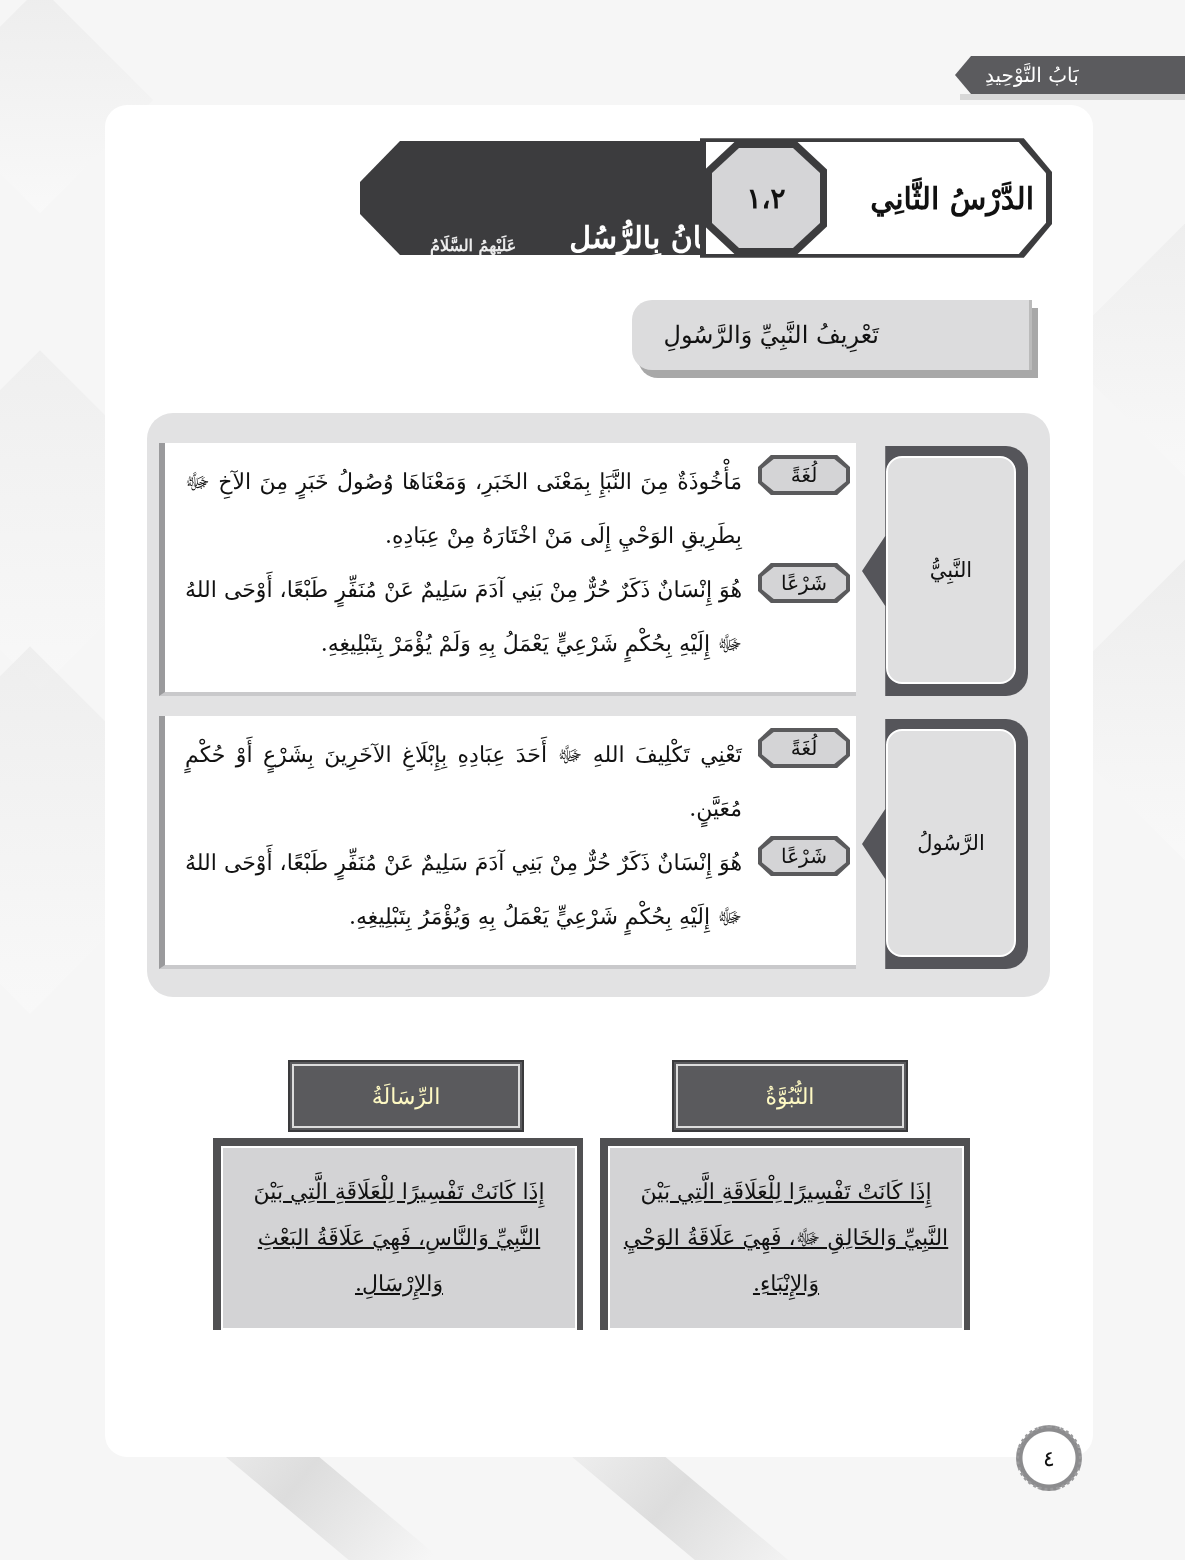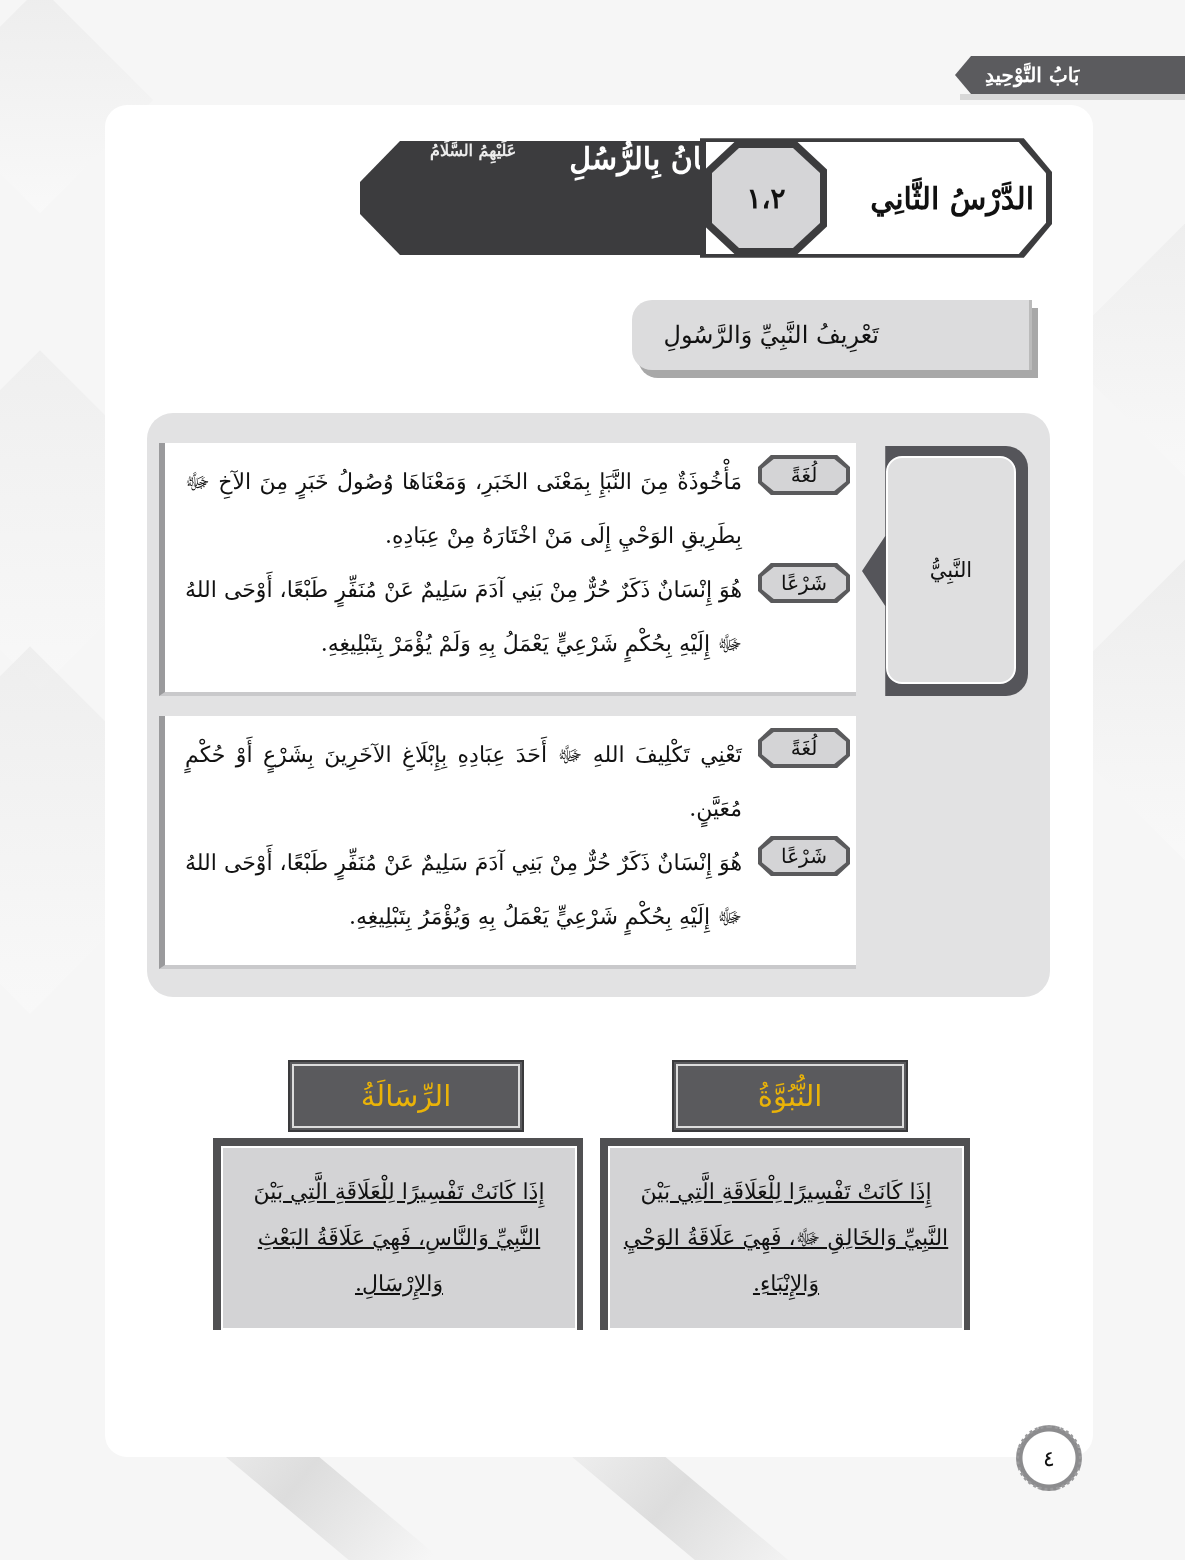--- a/index.html
+++ b/index.html
@@ -35,41 +35,41 @@
     }
     .chapter-tab-shadow {
       position: absolute;
       top: 94px; left: 960px; width: 225px; height: 6px;
       background: #d8d8d8; z-index: 2;
     }
     .chapter-tab span {
       color: #fff;
       font-family: "DejaVu Serif", serif;
       font-size: 20px;
-      font-weight: bold;
+      font-weight: normal;
     }
 
     
     .page-card {
       position: absolute;
       top: 105px; left: 105px;
       width: 988px; height: 1352px;
       background: #ffffff;
       border-radius: 22px;
       z-index: 1;
     }
 
     
     .lesson-header { position: absolute; top: 133px; left: 360px; width: 692px; height: 130px; z-index: 4; }
     .lesson-dark {
       position: absolute; left: 0; top: 8px; width: 480px; height: 114px;
       background: #3c3c3e;
       clip-path: polygon(40px 0, 100% 0, 100% 100%, 40px 100%, 0 50%, 0 50%);
       clip-path: polygon(40px 0, 100% 0, 100% 100%, 40px 100%, 0 64%, 0 36%);
-      display: flex; align-items: flex-start; justify-content: flex-start;
+      display: flex; align-items: flex-end; justify-content: flex-start;
       padding-left: 70px;
       gap: 47px;
     }
     .lesson-dark span {
       color: #fff; font-family: "DejaVu Serif", serif;
       font-size: 30px; font-weight: bold; direction: rtl;
     }
     .lesson-dark .honor { font-size: 16px; margin-right: 6px; opacity: .9; }
     .lesson-white-outline {
       position: absolute; left: 340px; top: 0; width: 352px; height: 130px;
@@ -191,21 +191,21 @@
     .concept-title-outer {
       position: absolute; top: 0; left: 75px; width: 236px; height: 72px;
       background: #5a5a5d;
       border: 2px solid #3a3a3c;
       outline: 2px solid #ddd;
       outline-offset: -6px;
       display: flex; align-items: center; justify-content: center;
     }
     .concept.nubuwwa .concept-title-outer { left: 72px; }
     .concept-title-outer span {
-      color: #eab308; font-family: "DejaVu Serif", serif; font-size: 29px; direction: rtl;
+      color: #fef9c3; font-family: "DejaVu Serif", serif; font-size: 22px; direction: rtl;
     }
     .concept-body-shadow {
       position: absolute; top: 78px; left: 0; width: 370px; height: 192px;
       background: #505052;
     }
     .concept-body {
       position: absolute; top: 86px; left: 8px; width: 356px; height: 184px;
       background: #d3d3d5;
       border: 2px solid #fff;
       display: flex; align-items: center; justify-content: center;
@@ -297,20 +297,23 @@
       </div>
       <div class="def-text">تَعْنِي تَكْلِيفَ اللهِ ﷻ أَحَدَ عِبَادِهِ بِإِبْلَاغِ الآخَرِينَ بِشَرْعٍ أَوْ حُكْمٍ مُعَيَّنٍ.</div>
     </div>
     <div class="def-row b">
       <div class="def-badge">
         <div class="def-badge-inner">شَرْعًا</div>
       </div>
       <div class="def-text">هُوَ إِنْسَانٌ ذَكَرٌ حُرٌّ مِنْ بَنِي آدَمَ سَلِيمٌ عَنْ مُنَفِّرٍ طَبْعًا، أَوْحَى اللهُ ﷻ إِلَيْهِ بِحُكْمٍ شَرْعِيٍّ يَعْمَلُ بِهِ وَيُؤْمَرُ بِتَبْلِيغِهِ.</div>
     </div>
   </div>
+  <div class="term-box-outer r">
+    <div class="term-box-inner">الرَّسُولُ</div>
+  </div>
 </div>
 
 <div class="concept risala">
   <div class="concept-title-outer">
     <span>الرِّسَالَةُ</span>
   </div>
   <div class="concept-body-shadow"></div>
   <div class="concept-body">
     <span>إِذَا كَانَتْ تَفْسِيرًا لِلْعَلَاقَةِ الَّتِي بَيْنَ النَّبِيِّ وَالنَّاسِ، فَهِيَ عَلَاقَةُ البَعْثِ وَالإِرْسَالِ.</span>
   </div>

